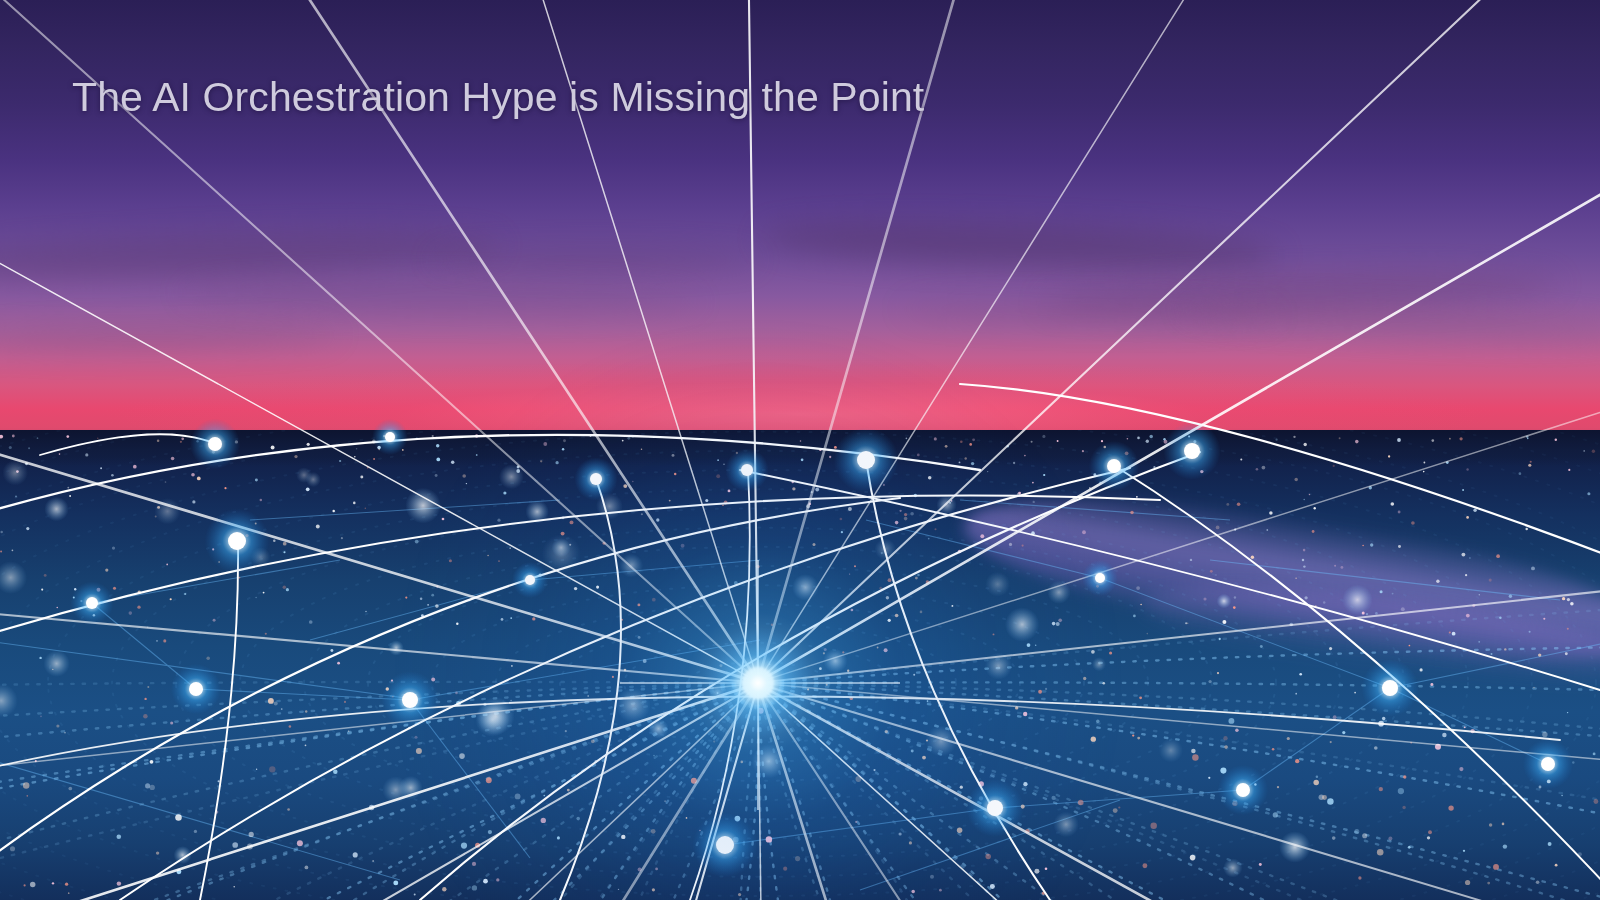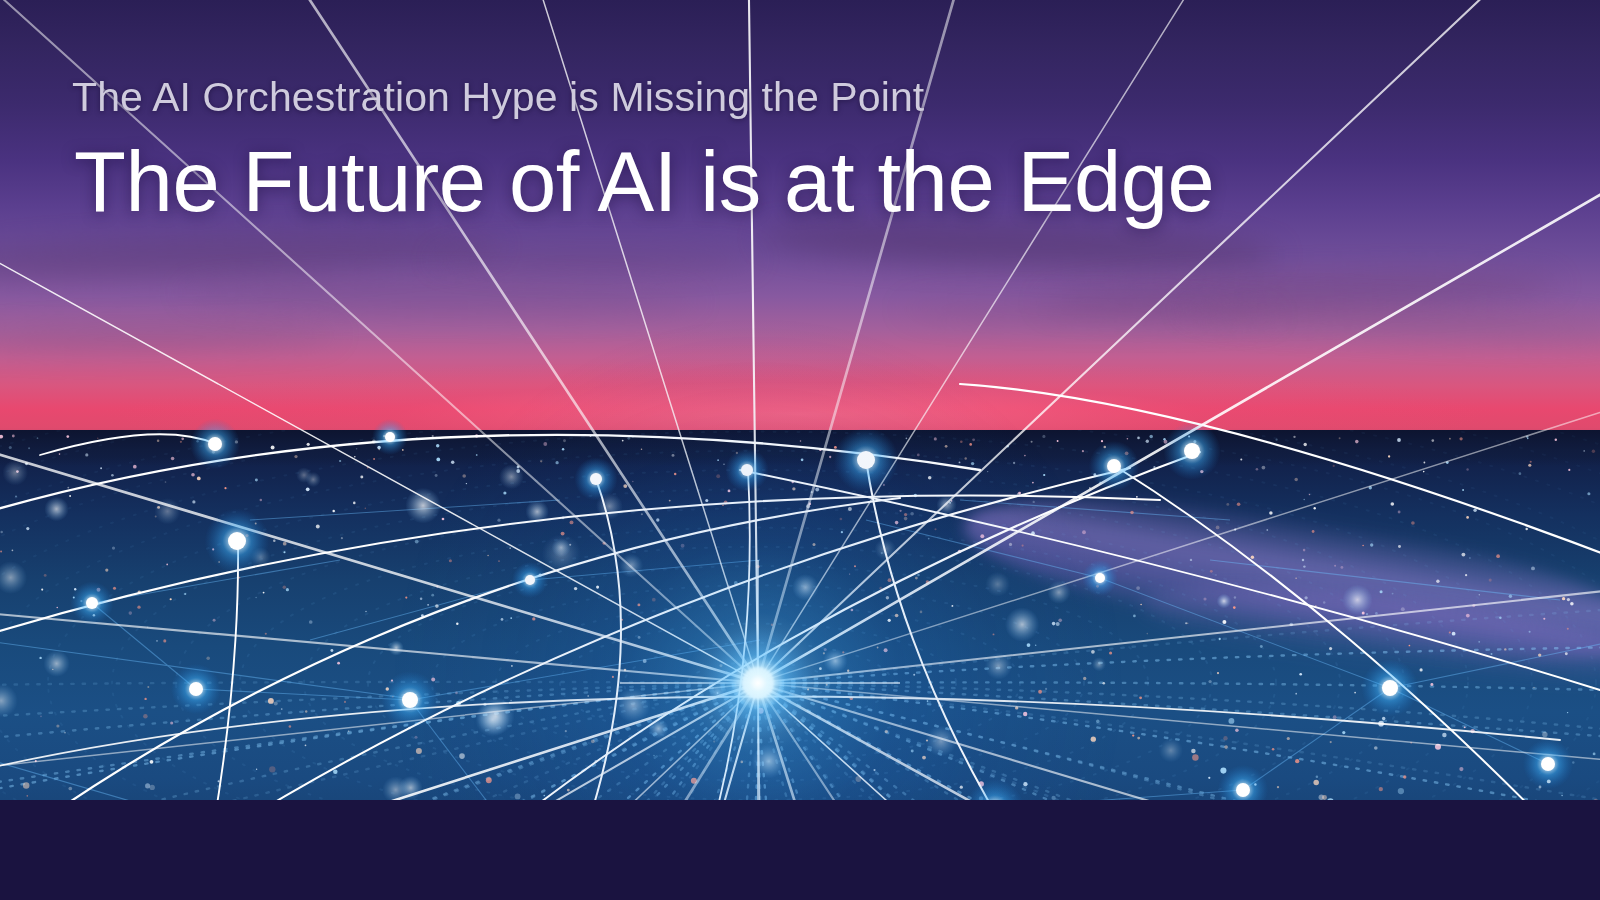--- a/index.html
+++ b/index.html
@@ -1,21 +1,21 @@
 <!DOCTYPE html>
 <html><head>
 <meta charset="utf-8">
 <style>
   * { margin:0; padding:0; box-sizing:border-box; }
   html,body { width:1600px; height:900px; overflow:hidden; background:#1a1340; }
   body { font-family:"Liberation Sans", sans-serif; }
 
   #stage {
     position:relative;
-    width:1600px; height:800px;
+    width:1600px; height:900px;
     overflow:hidden;
   }
 
   
   .sky {
     position:absolute; left:0; top:0; width:1600px; height:470px;
     background:
       linear-gradient(to bottom,
         #2b1f56 0%,
         #332560 10%,
@@ -1022,16 +1022,15 @@
     <g>
       <circle cx="758" cy="683" r="56" fill="url(#nodeGlow)" opacity=".85"></circle>
       <circle cx="758" cy="683" r="16" fill="#ffffff" opacity=".9" filter="url(#softBlur)"></circle>
       <circle cx="758" cy="683" r="6" fill="#ffffff"></circle>
     </g>
   </svg>
 
   <div class="hub-glow"></div>
 
   <div class="subtitle">The AI Orchestration Hype is Missing the Point</div>
-  <div class="maintitle">The Future of AI is at the Edge</div>
 
 
 </div>
 
 </body></html>

